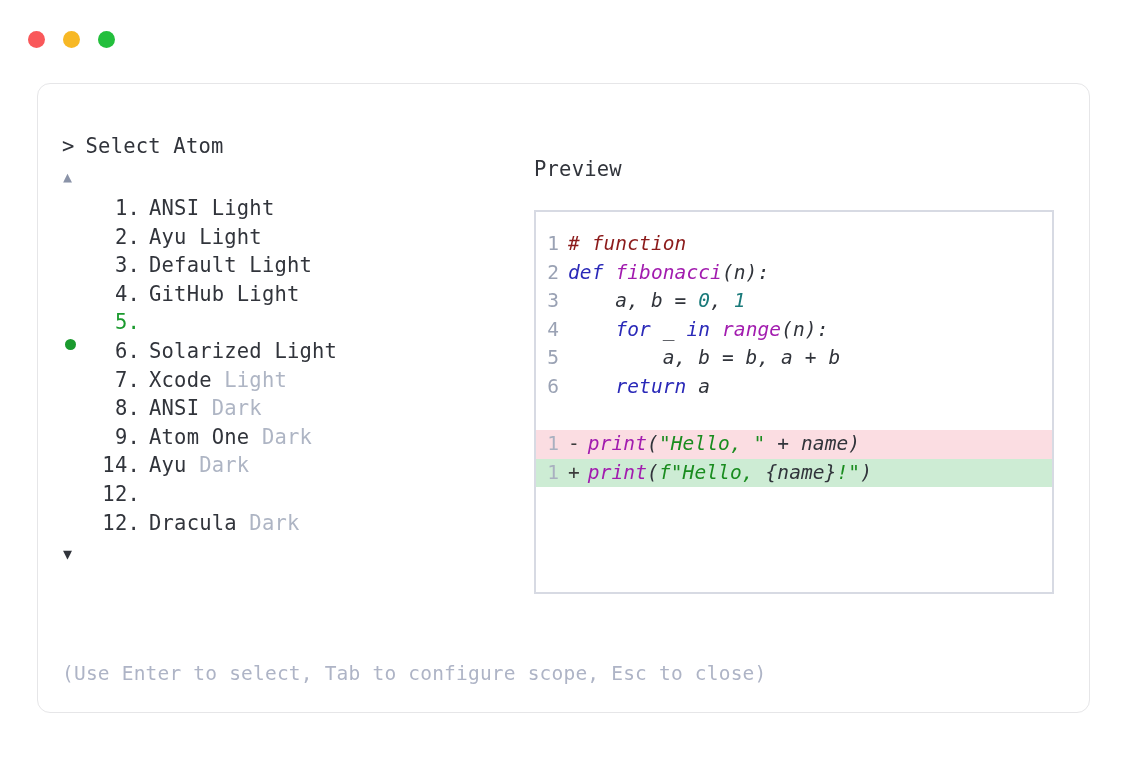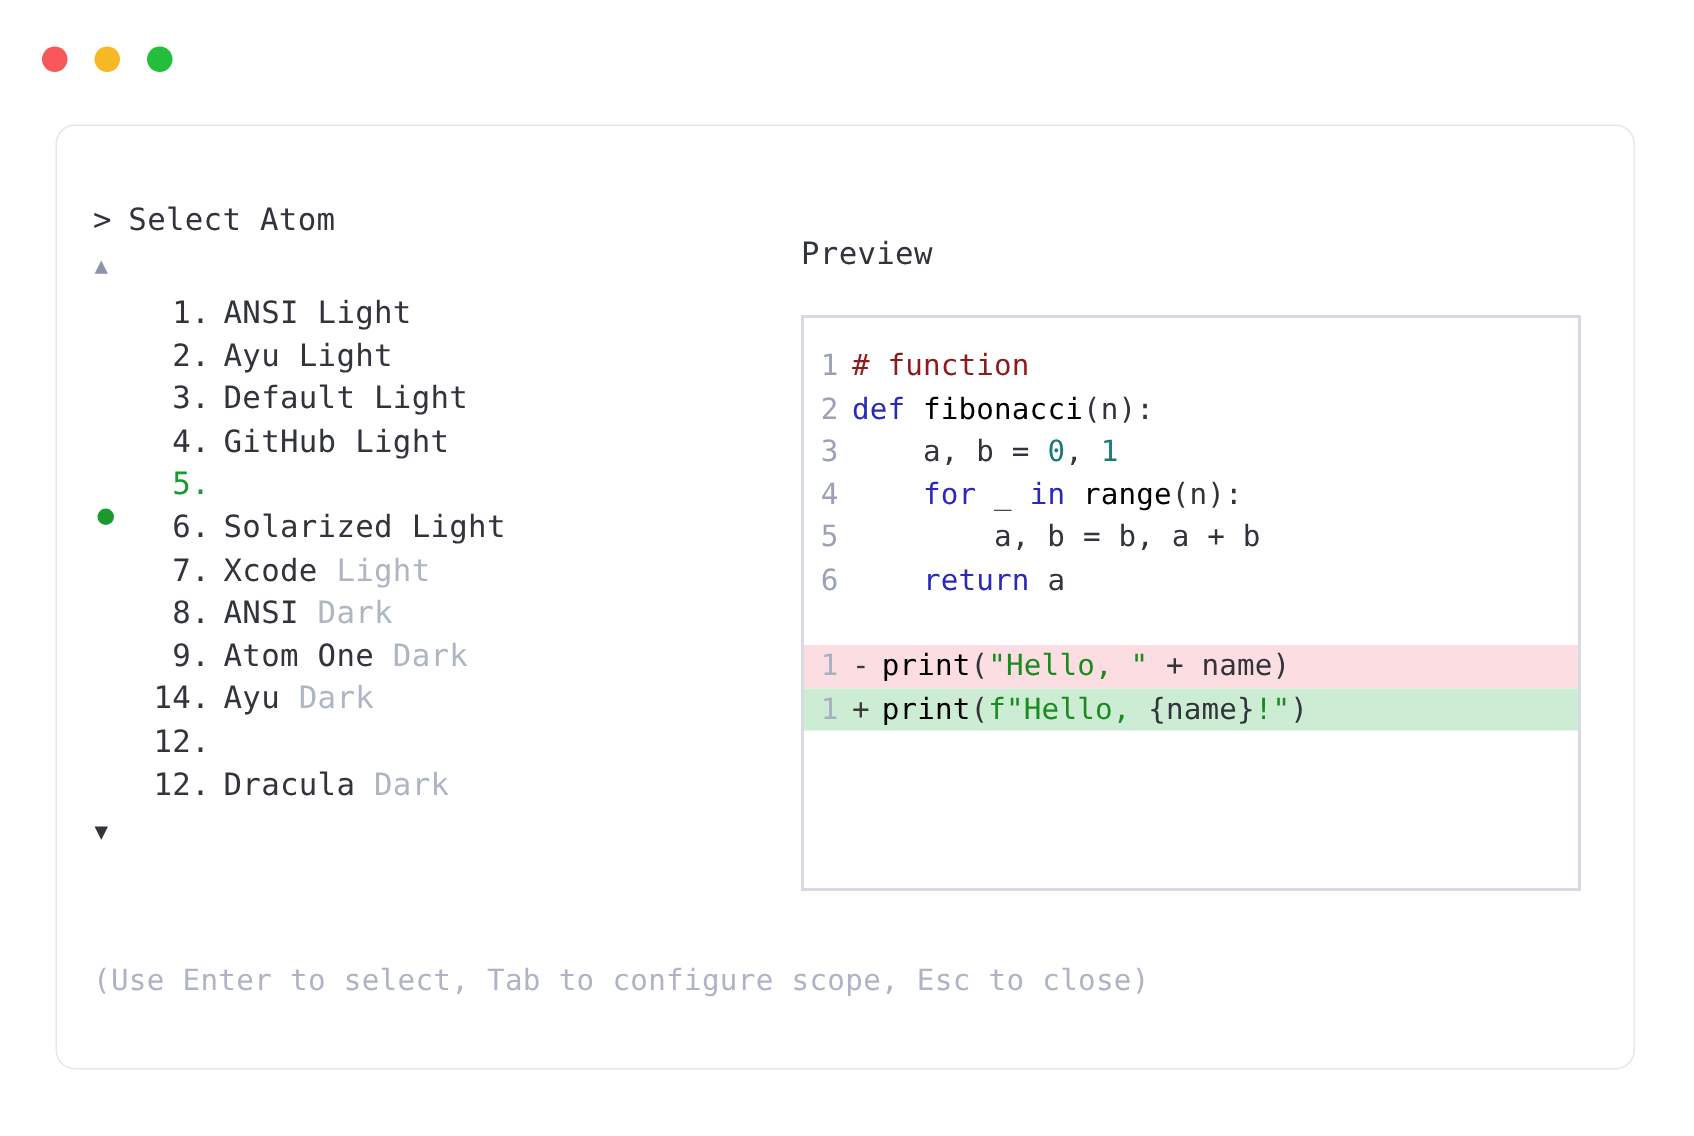--- a/index.html
+++ b/index.html
@@ -114,21 +114,21 @@
   .variant.inline { color: #31343b; }
 
   .theme-row.selected .num-cell,
   .theme-row.selected .name-cell { color: #1a9a2e; }
   .theme-row.selected .variant { color: #aeb5c4; }
 
   
   .hint {
     position: absolute;
     left: 24px;
-    top: 556px;
+    top: 576px;
     font-size: 19.5px;
     line-height: 28px;
     letter-spacing: 0.2px;
     color: #aeb4c6;
     white-space: pre;
   }
 
   
   .right-col {
     position: absolute;
@@ -162,28 +162,28 @@
     align-items: baseline;
     height: 28.6px;
   }
   .ln {
     flex: 0 0 32px;
     width: 32px;
     text-align: right;
     color: #9aa2b4;
     padding-right: 9px;
   }
-  .src { flex: 1 1 auto; color: #31343b; }
+  .src { flex: 1 1 auto; color: #31343b; font-style: italic; }
 
   .blank-line { height: 28.6px; }
 
   
   .tok-comment { color: #8c1b1b; }
   .tok-kw      { color: #2a29b8; }
-  .tok-fn      { color: #000000; }
+  .tok-fn      { color: #a21caf; }
   .tok-num     { color: #1a7a7a; }
   .tok-str     { color: #1a8c1f; }
   .tok-plain   { color: #31343b; }
 
   
   .diff-row { display: flex; align-items: baseline; height: 28.6px; }
   .diff-row.minus { background: #fbdde2; }
   .diff-row.plus  { background: #cdecd4; }
   .diff-row .ln { color: #a9b0c0; }
   .diff-mark { color: #31343b; padding-right: 8px; }

